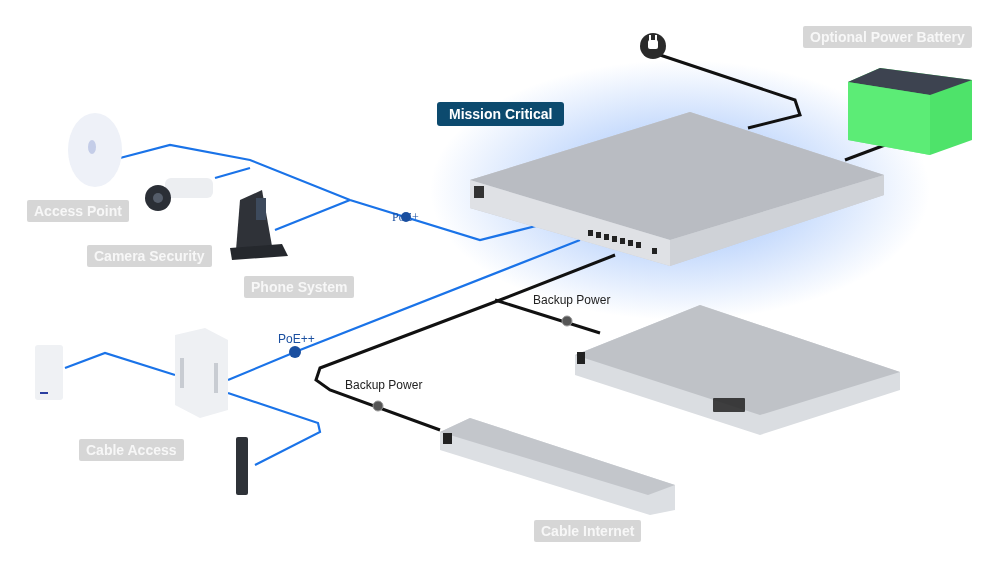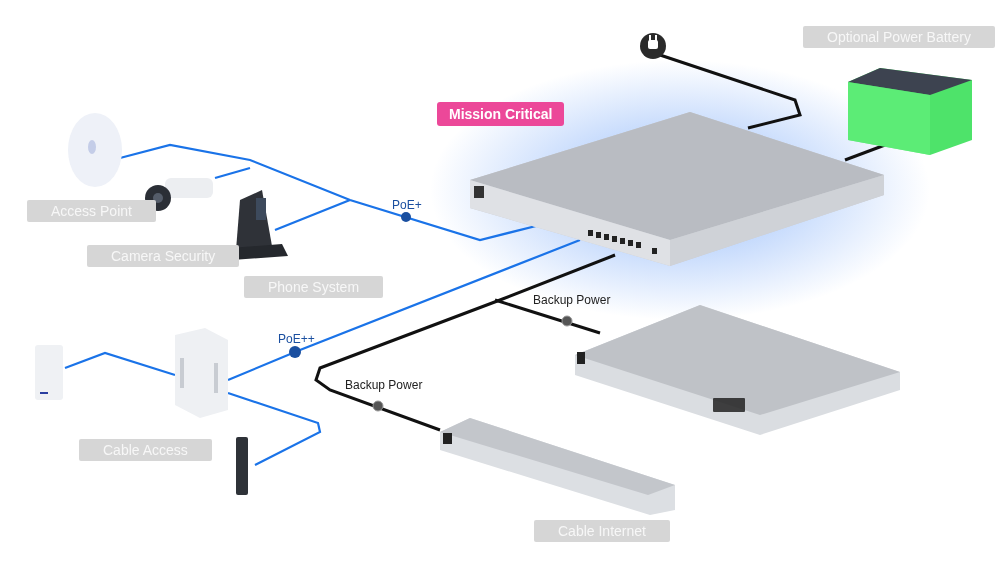--- a/index.html
+++ b/index.html
@@ -1,19 +1,19 @@
 <!DOCTYPE html>
 <html><head>
 <meta charset="utf-8">
 <style>
   html,body{margin:0;padding:0;background:#fff;}
   body{width:1000px;height:573px;position:relative;overflow:hidden;font-family:"Liberation Sans",sans-serif;}
   #stage{position:absolute;left:0;top:0;width:1000px;height:573px;}
-  .lbl{position:absolute;background:#d6d6d6;color:#f7f7f7;font-size:14px;font-weight:normal;padding:3px 24px;border-radius:2px;white-space:nowrap;}
-  .mc{position:absolute;left:437px;top:102px;background:#ec4899;color:#fff;font-size:14px;font-weight:bold;padding:4px 12px;border-radius:3px;}
+  .lbl{position:absolute;background:#d6d6d6;color:#f7f7f7;font-size:14px;font-weight:bold;padding:3px 7px;border-radius:2px;white-space:nowrap;}
+  .mc{position:absolute;left:437px;top:102px;background:#0c4a6e;color:#fff;font-size:14px;font-weight:bold;padding:4px 12px;border-radius:3px;}
   .cap{position:absolute;font-size:12px;color:#222;white-space:nowrap;}
   .poe{color:#1a4fa0;}
 </style>
 </head>
 <body>
 
 <div id="stage">
 <svg width="1000" height="573" viewBox="0 0 1000 573">
   <defs>
     <radialGradient id="glow" cx="50%" cy="50%" r="50%">
@@ -126,17 +126,17 @@
 
 <div class="mc">Mission Critical</div>
 
 <div class="lbl" style="left:27px;top:200px;">Access Point</div>
 <div class="lbl" style="left:87px;top:245px;">Camera Security</div>
 <div class="lbl" style="left:244px;top:276px;">Phone System</div>
 <div class="lbl" style="left:79px;top:439px;">Cable Access</div>
 <div class="lbl" style="left:534px;top:520px;">Cable Internet</div>
 <div class="lbl" style="left:803px;top:26px;">Optional Power Battery</div>
 
-<div class="cap poe" style="left:392px;top:198px;">PoE+</div>
+<div class="cap poe" style="left:392px;top:210px;font-family:Liberation Serif, serif;">PoE+</div>
 <div class="cap poe" style="left:278px;top:332px;">PoE++</div>
 <div class="cap" style="left:533px;top:293px;">Backup Power</div>
 <div class="cap" style="left:345px;top:378px;">Backup Power</div>
 </div>
 
 </body></html>

